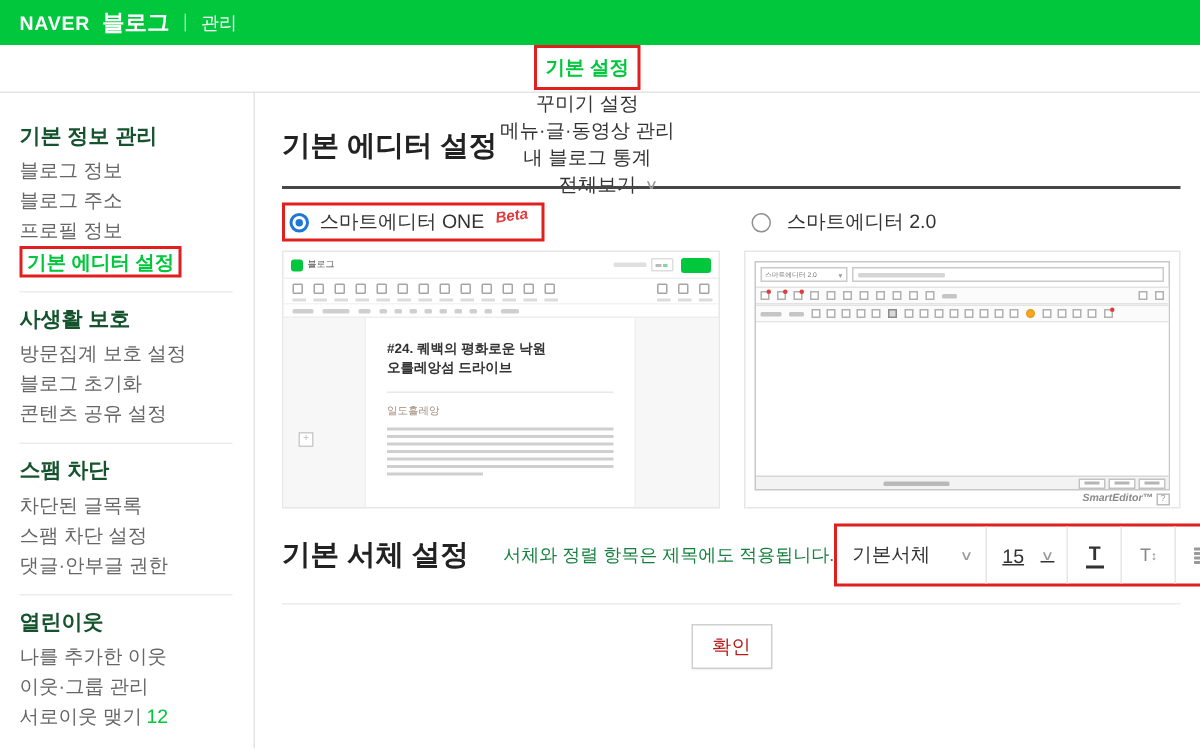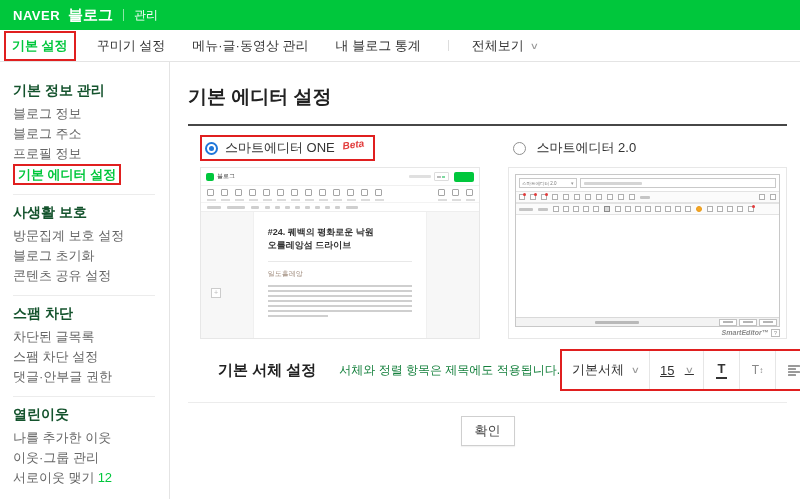--- a/index.html
+++ b/index.html
@@ -9,21 +9,21 @@
     font-family:"Liberation Sans", sans-serif;
     background:#fff; color:#333;
   }
   
   .topbar { height:30px; background:#00c73c; display:flex; align-items:center; padding-left:13px; }
   .topbar .logo { color:#fff; font-weight:bold; font-size:13px; letter-spacing:.5px; }
   .topbar .service { color:#fff; font-size:15px; font-weight:bold; margin-left:8px; }
   .topbar .tsep { width:1px; height:12px; background:rgba(255,255,255,.55); margin:0 10px; }
   .topbar .section { color:#fff; font-size:12px; }
   
-  .nav { height:32px; border-bottom:1px solid #e4e4e4; display:flex; align-items:center; padding-left:10px; background:#fff; }
+  .nav { height:32px; border-bottom:1px solid #e4e4e4; display:flex; align-items:center; padding-left:10px; background:#fff;flex-direction:column; }
   .tab { font-size:13px; color:#333; margin-right:27px; cursor:pointer; white-space:nowrap; }
   .tab.active { color:#00c73c; font-weight:bold; }
   .redbox { border:2px solid #e01f1f; }
   .tab.redbox { padding:4px 6px; margin-left:-6px; margin-right:21px; }
   .vsep { width:1px; height:11px; background:#ddd; margin-right:23px; }
   .more { display:flex; align-items:center; gap:7px; font-size:13px; color:#333; cursor:pointer; }
   .chev { color:#999; font-size:9px; transform:scaleX(1.4); display:inline-block; }
   
   .layout { display:flex; height:437px; }
   .sidebar { width:170px; border-right:1px solid #e4e4e4; padding:20px 0 0 13px; flex:none; }
@@ -31,21 +31,21 @@
   .sb-list { list-style:none; margin:0; padding:0; }
   .sb-list li { font-size:13px; color:#666; line-height:20px; cursor:pointer; }
   .sb-active { color:#00c73c; font-weight:bold; border:2px solid #e01f1f; padding:0 3px; display:inline-block; line-height:17px; }
   .sb-badge { color:#00c73c; margin-left:3px; }
   .sb-div { border:0; border-top:1px solid #ececec; margin:9px 14px 9px 0; }
   
   .content { flex:1; padding:22px 13px 0 18px; min-width:0; }
   .page-title { font-size:19px; font-weight:bold; color:#222; margin:0 0 14px; }
   .dark-rule { border:0; border-top:2px solid #474747; margin:0 0 8px; }
   .cols { display:flex; gap:16px; }
-  .col { flex:1; min-width:0;margin-left:12px; }
+  .col { flex:1; min-width:0; }
   .radio-row { height:28px; display:flex; align-items:center; margin-bottom:5px; }
   .radio-box { display:inline-flex; align-items:center; gap:7px; padding:2px 9px 2px 3px; }
   .radio { width:13px; height:13px; border-radius:50%; flex:none; position:relative; background:#fff; }
   .radio.sel { border:2px solid #2077d9; }
   .radio.sel::after { content:""; position:absolute; left:2px; top:2px; width:5px; height:5px; border-radius:50%; background:#2077d9; }
   .radio.unsel { border:1px solid #909090; margin-right:4px; margin-left:2px; }
   .radio-label { font-size:13px; color:#333; white-space:nowrap; }
   .beta { color:#e23b3b; font-style:italic; font-weight:bold; font-size:10px; display:inline-block; transform:rotate(-8deg) translateY(-4px); margin-left:1px; }
   
   .preview { height:172px; border:1px solid #e7e7e7; background:#fff; display:flex; flex-direction:column; }
@@ -87,39 +87,39 @@
   .ticon.orange { background:#f5a623; border-color:#e89a1c; border-radius:50%; }
   .et-body { flex:1; background:#fff; }
   .et-bottom { height:9px; border-top:1px solid #d9d9d9; background:#f3f3f3; display:flex; align-items:center; gap:2px; padding:0 2px; flex:none; }
   .et-mid { flex:1; display:flex; justify-content:center; }
   .et-tab { width:18px; height:7px; border:1px solid #c2c2c2; background:#fff; display:flex; align-items:center; justify-content:center; flex:none; }
   .et-tab i { display:block; width:10px; height:2px; background:#b5b5b5; }
   .et-brand { text-align:right; font-size:7px; color:#8a8a8a; font-weight:bold; font-style:italic; margin-top:2px; }
   .et-brand .q { border:1px solid #bbb; font-style:normal; font-weight:normal; font-size:6px; padding:0 2px; color:#999; margin-left:2px; }
   
   .font-row { display:flex; align-items:center; margin-top:10px; }
-  .fs-label { font-size:15px; font-weight:bold; color:#222; white-space:nowrap;margin-left:30px; }
+  .fs-label { font-size:19px; font-weight:bold; color:#222; white-space:nowrap; }
   .fs-desc { font-size:12px; color:#15803d; margin-left:23px; white-space:nowrap; }
   .fs-controls { margin-left:auto; display:flex; background:#fff; }
   .fs-cell { display:flex; align-items:center; height:38px; border-right:1px solid #e6e6e6; padding:0 10px; }
   .fs-cell:last-child { border-right:0; }
-  .fs-cell.sel-font { width:88px; justify-content:space-between; font-size:13px; color:#333; cursor:pointer; }
+  .fs-cell.sel-font { width:100px; justify-content:space-between; font-size:13px; color:#333; cursor:pointer; }
   .fs-cell.sel-size { width:54px; justify-content:space-between; font-size:13px; color:#333; cursor:pointer;text-decoration:underline; }
   .fs-cell.btn { width:36px; justify-content:center; cursor:pointer; }
   .t-under { font-size:13px; font-weight:bold; color:#333; border-bottom:2px solid #333; padding:0 2px 1px; }
   .t-vert { font-size:12px; color:#888; }
   .t-vert b { font-size:8px; font-weight:normal; vertical-align:1px; }
   .fs-cell.aligns { gap:13px; padding:0 12px; }
   .al { width:12px; height:11px; display:flex; flex-direction:column; justify-content:space-between; cursor:pointer; }
   .al i { display:block; height:2px; background:#9a9a9a; border-radius:.5px; }
   .al.c i { align-self:center; } .al.r i { align-self:flex-end; }
   .al i.s { width:8px; } .al i.f { width:12px; }
   .light-rule { border:0; border-top:1px solid #ececec; margin:11px 0 0; }
   .confirm-wrap { text-align:center; margin-top:13px; }
-  .confirm-btn { font-family:"Liberation Sans",sans-serif; font-size:13px; color:#404040; background:#fff; border:1px solid #cfcfcf; padding:5px 13px; cursor:pointer; box-shadow:0 1px 1px rgba(0,0,0,.05); }
+  .confirm-btn { font-family:"Liberation Sans",sans-serif; font-size:13px; color:#b91c1c; background:#fff; border:1px solid #cfcfcf; padding:5px 13px; cursor:pointer; box-shadow:0 1px 1px rgba(0,0,0,.05); }
 </style>
 </head>
 <body>
 
 <header class="topbar">
   <span class="logo">NAVER</span>
   <span class="service">블로그</span>
   <span class="tsep"></span>
   <span class="section">관리</span>
 </header>

